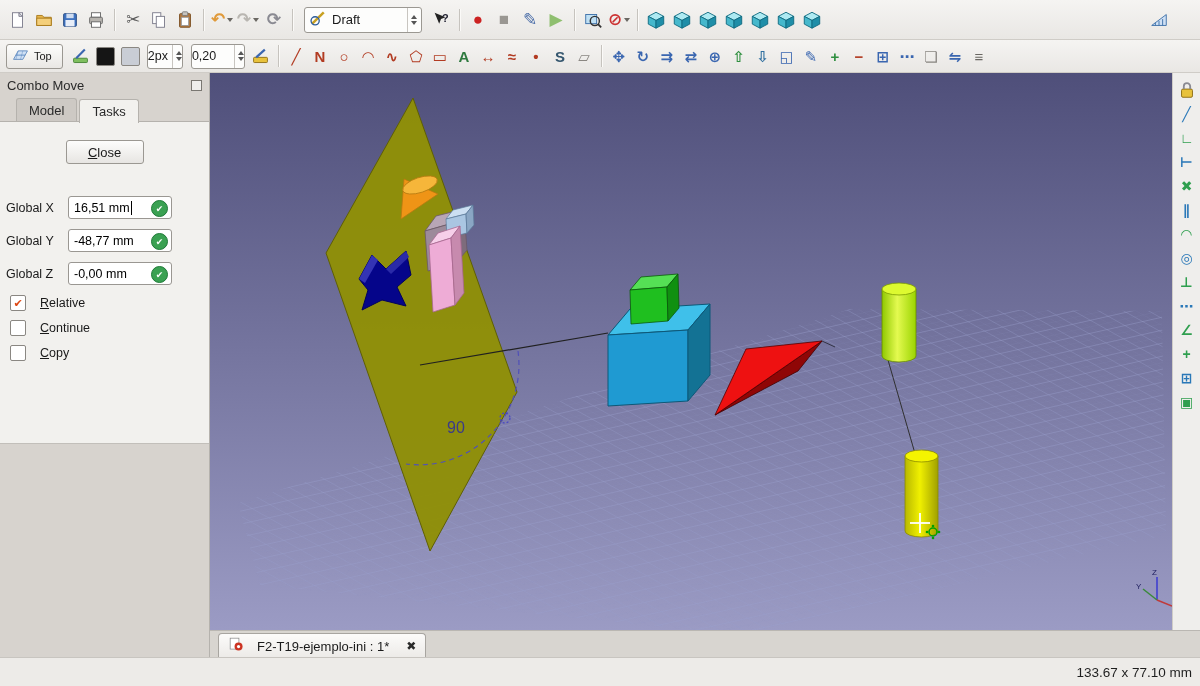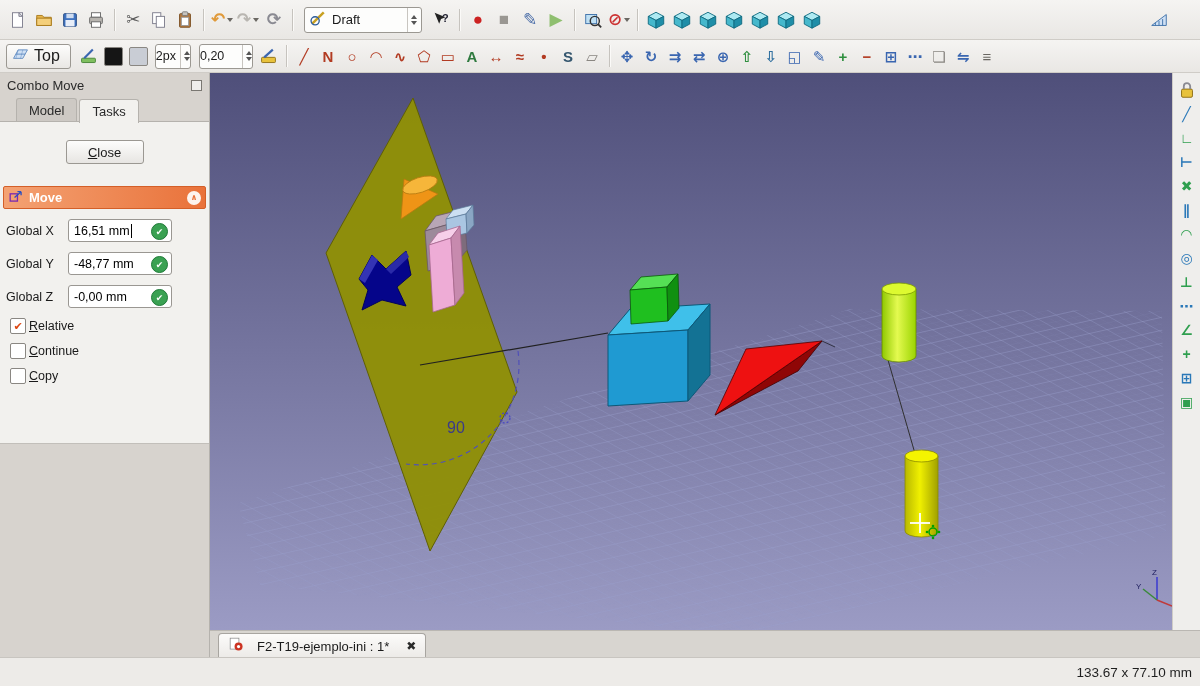--- a/index.html
+++ b/index.html
@@ -24,21 +24,21 @@
 
   .combo{display:inline-flex;align-items:center;height:24px;background:#fdfdfc;border:1px solid #9b9892;
     border-radius:3px;padding:0 4px 0 4px;margin:0 6px;min-width:108px;}
   .combo .clabel{font-size:13px;color:#1a1a1a;margin:0 14px 0 5px;}
   .spinner{display:inline-flex;flex-direction:column;justify-content:center;gap:2px;margin-left:auto;
     border-left:1px solid #c8c5c0;padding-left:3px;height:100%;}
   .arr-up{width:0;height:0;border-left:3.5px solid transparent;border-right:3.5px solid transparent;border-bottom:4px solid #555;}
   .arr-dn{width:0;height:0;border-left:3.5px solid transparent;border-right:3.5px solid transparent;border-top:4px solid #555;}
 
   .wp-btn{display:inline-flex;align-items:center;height:25px;background:linear-gradient(#fdfdfc,#e9e7e4);
-    border:1px solid #9b9892;border-radius:3px;padding:0 10px 0 5px;margin-right:6px;font-size:16px;color:#1a1a1a;gap:5px;}
+    border:1px solid #9b9892;border-radius:3px;padding:0 10px 0 5px;margin-right:6px;font-size:11px;color:#1a1a1a;gap:5px;}
   .swatch{width:17px;height:17px;border:1px solid #8a8782;border-radius:2px;margin:0 3px;}
   .spinbox{display:inline-flex;align-items:center;height:23px;background:#fdfdfc;border:1px solid #9b9892;
     border-radius:3px;margin:12px 4px;padding-left:0;}
   .spinbox .sval{font-size:12.5px;color:#1a1a1a;margin-right:4px;}
 
   
   #combo-view{position:absolute;left:0;top:73px;width:210px;height:585px;background:#d7d3ce;
     border-right:1px solid #b5b2ad;box-sizing:border-box;}
   .cv-header{height:25px;display:flex;align-items:center;padding:0 7px;font-size:13px;color:#2a2a2a;}
   .float-ico{margin-left:auto;width:9px;height:9px;border:1px solid #7a7772;background:#efeeec;}
@@ -65,21 +65,21 @@
     display:flex;align-items:center;padding-left:5px;box-sizing:border-box;text-align:center;}
   .fval{font-size:12.5px;color:#000;}
   .tcaret{width:1px;height:14px;background:#000;margin-left:1px;}
   .okbadge{position:absolute;right:3px;top:3px;width:15px;height:15px;border-radius:50%;
     background:#3aa152;border:1px solid #1f7a38;color:#fff;font-size:9px;display:flex;align-items:center;justify-content:center;}
   .crow{display:flex;align-items:center;margin:9px 0 0 4px;}
   .cbox{width:14px;height:14px;background:#fff;border:1px solid #8a8782;border-radius:2px;
     display:flex;align-items:center;justify-content:center;}
   .cmark{display:none;color:#dd4814;font-size:11px;font-weight:bold;line-height:1;}
   .cbox.checked .cmark{display:block;}
-  .clabel2{margin-left:3px;font-size:12.5px;color:#1a1a1a;}
+  .clabel2{margin-left:14px;font-size:12.5px;color:#1a1a1a;}
   .clabel2::first-letter{text-decoration:underline;}
 
   
   #viewport{position:absolute;left:210px;top:73px;width:962px;height:557px;}
   #scene{display:block;}
 
   
   #right-toolbar{position:absolute;right:0;top:73px;width:28px;height:557px;background:#efeeec;
     border-left:1px solid #cfccc7;display:flex;flex-direction:column;align-items:center;padding-top:6px;box-sizing:border-box;gap:2px;}
   #right-toolbar .tbtn{min-width:24px;height:22px;}
@@ -402,28 +402,20 @@
     </div>
     <div class="cv-tabs">
       <span class="cv-tab">Model</span>
       <span class="cv-tab active">Tasks</span>
     </div>
     <div class="tasks-panel">
       <button class="close-btn">
           <span>Close</span>
         </button>
       <div class="task-move">
-        <div class="move-header">
-          <span><svg viewBox="0 0 22 22" width="16" height="16">
-                <rect x="3" y="8" width="10" height="10" fill="none" stroke="#7a2ab0" stroke-width="1.8"></rect>
-                <path d="M9 13 L18 5 M18 5h-5 M18 5v5" stroke="#2a50c0" stroke-width="1.8" fill="none"></path>
-              </svg></span>
-          <span class="move-title">Move</span>
-          <span class="collapse-btn">∧</span>
-        </div>
         <div class="move-body">
           <div class="frow">
             <span class="flabel">Global X</span>
             <div class="fld" role="textbox">
               <span class="fval">16,51 mm</span>
                 <span class="tcaret"></span>
               <span class="okbadge">✔</span>
             </div>
           </div>
           <div class="frow">

